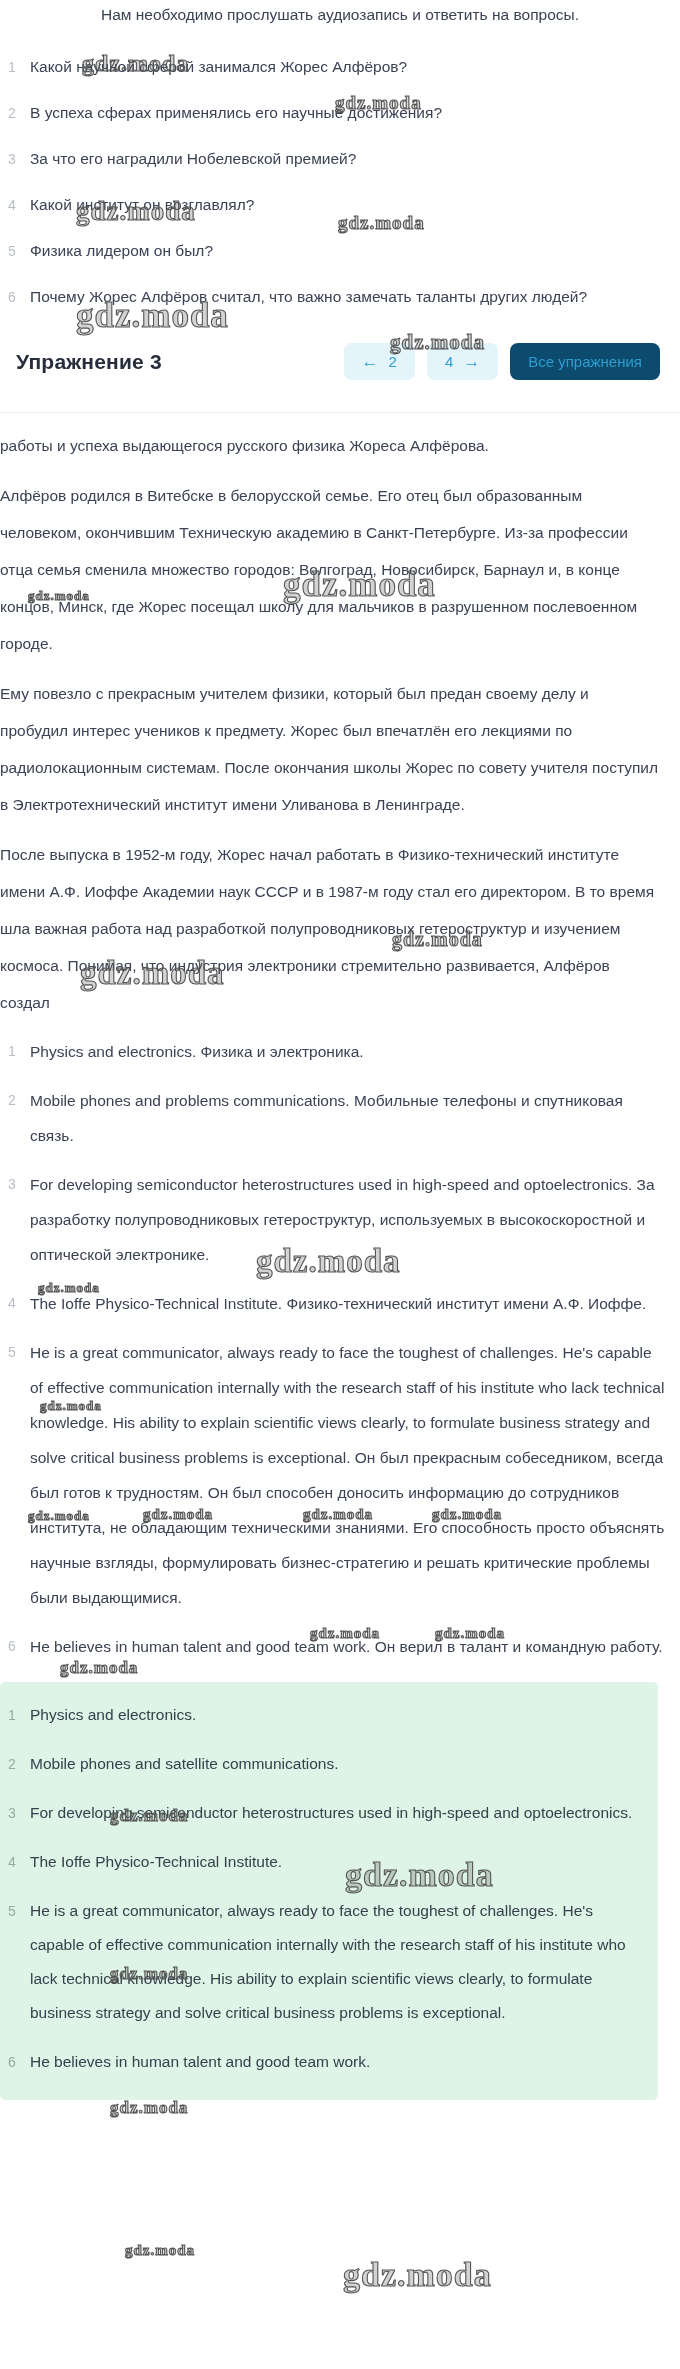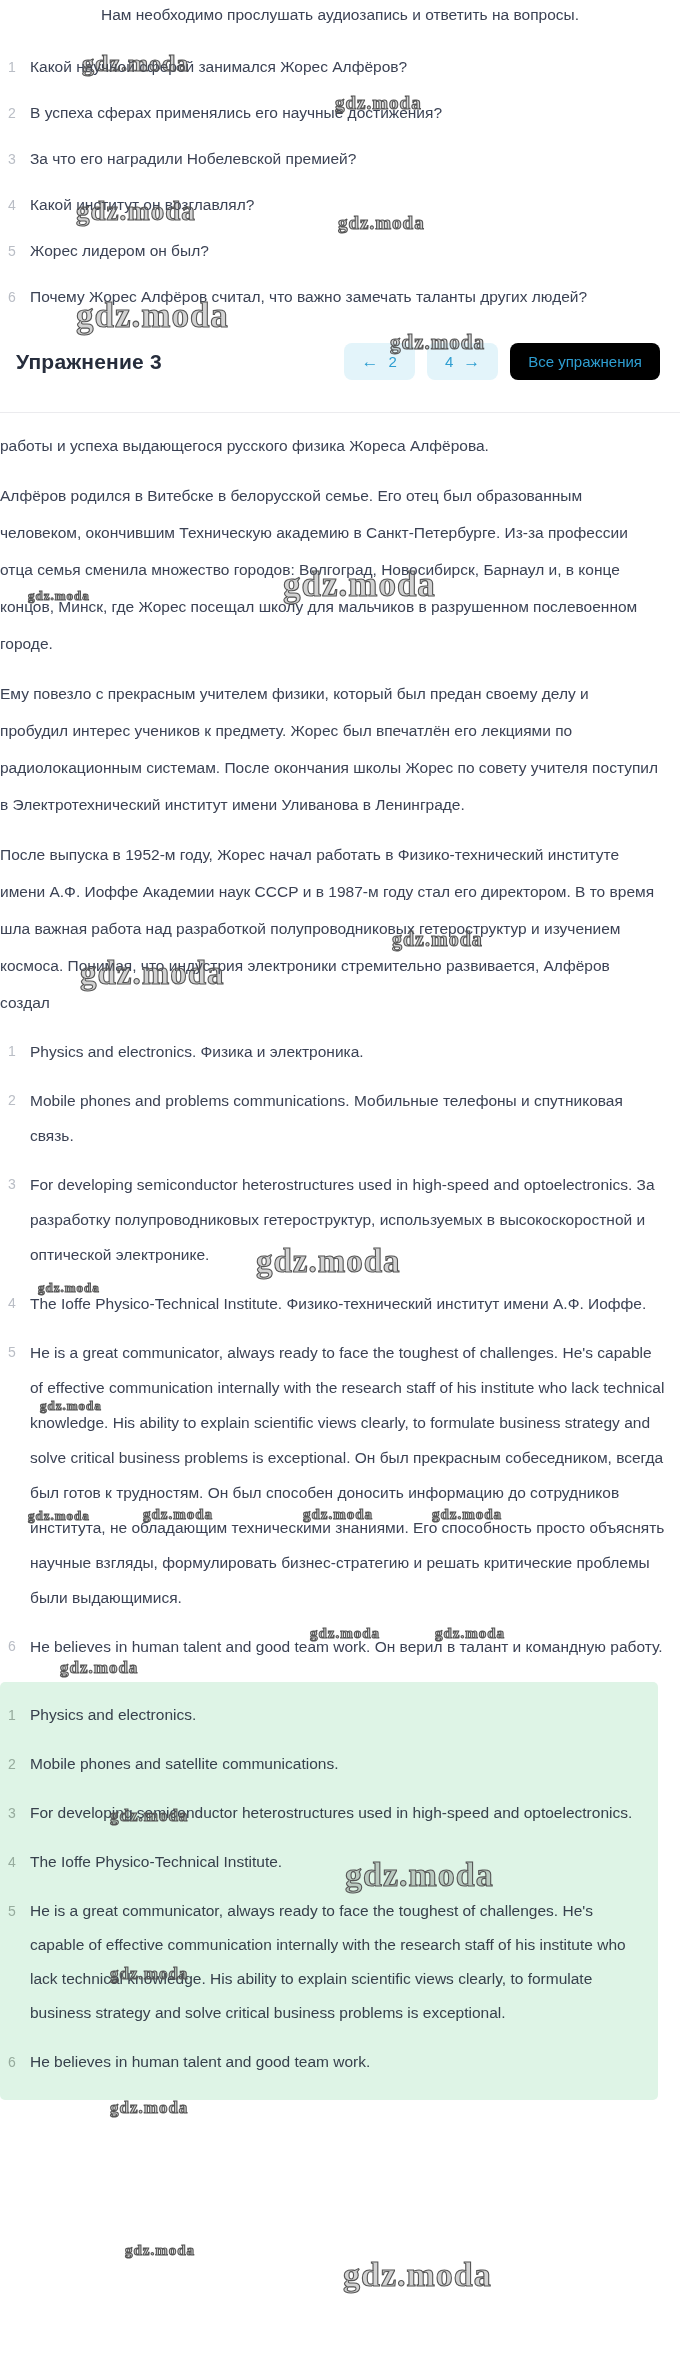--- a/index.html
+++ b/index.html
@@ -89,41 +89,41 @@
       <div class="qitem">
         <span class="num">3</span>
         <span class="itext">За что его наградили Нобелевской премией?</span>
       </div>
       <div class="qitem">
         <span class="num">4</span>
         <span class="itext">Какой институт он возглавлял?</span>
       </div>
       <div class="qitem">
         <span class="num">5</span>
-        <span class="itext">Жорес лидером он был?</span>
+        <span class="itext">Физика лидером он был?</span>
       </div>
       <div class="qitem">
         <span class="num">6</span>
         <span class="itext">Почему Жорес Алфёров считал, что важно замечать таланты других людей?</span>
       </div>
     </div>
   </section>
 
   <header class="ex-header">
     <h1 class="ex-title">Упражнение 3</h1>
     <div class="ex-nav">
       <button class="nav-btn" style="background: rgb(227, 244, 250); color: rgb(46, 158, 209);">
         <span class="arrow">←</span>
         <span>2</span>
       </button>
       <button class="nav-btn" style="background: rgb(227, 244, 250); color: rgb(46, 158, 209);">
         <span>4</span>
         <span class="arrow">→</span>
       </button>
-      <button class="nav-btn" style="background: #000000; color: rgb(46, 158, 209);">
+      <button class="nav-btn" style="background: #0c4a6e; color: rgb(46, 158, 209);">
         <span>Все упражнения</span>
       </button>
     </div>
   </header>
 
   <article class="article">
     <p>работы и успеха выдающегося русского физика Жореса Алфёрова.</p>
     <p>Алфёров родился в Витебске в белорусской семье. Его отец был образованным человеком, окончившим Техническую академию в Санкт-Петербурге. Из-за профессии отца семья сменила множество городов: Волгоград, Новосибирск, Барнаул и, в конце концов, Минск, где Жорес посещал школу для мальчиков в разрушенном послевоенном городе.</p>
     <p>Ему повезло с прекрасным учителем физики, который был предан своему делу и пробудил интерес учеников к предмету. Жорес был впечатлён его лекциями по радиолокационным системам. После окончания школы Жорес по совету учителя поступил в Электротехнический институт имени Уливанова в Ленинграде.</p>
     <p>После выпуска в 1952-м году, Жорес начал работать в Физико-технический институте имени А.Ф. Иоффе Академии наук СССР и в 1987-м году стал его директором. В то время шла важная работа над разработкой полупроводниковых гетероструктур и изучением космоса. Понимая, что индустрия электроники стремительно развивается, Алфёров создал</p>

